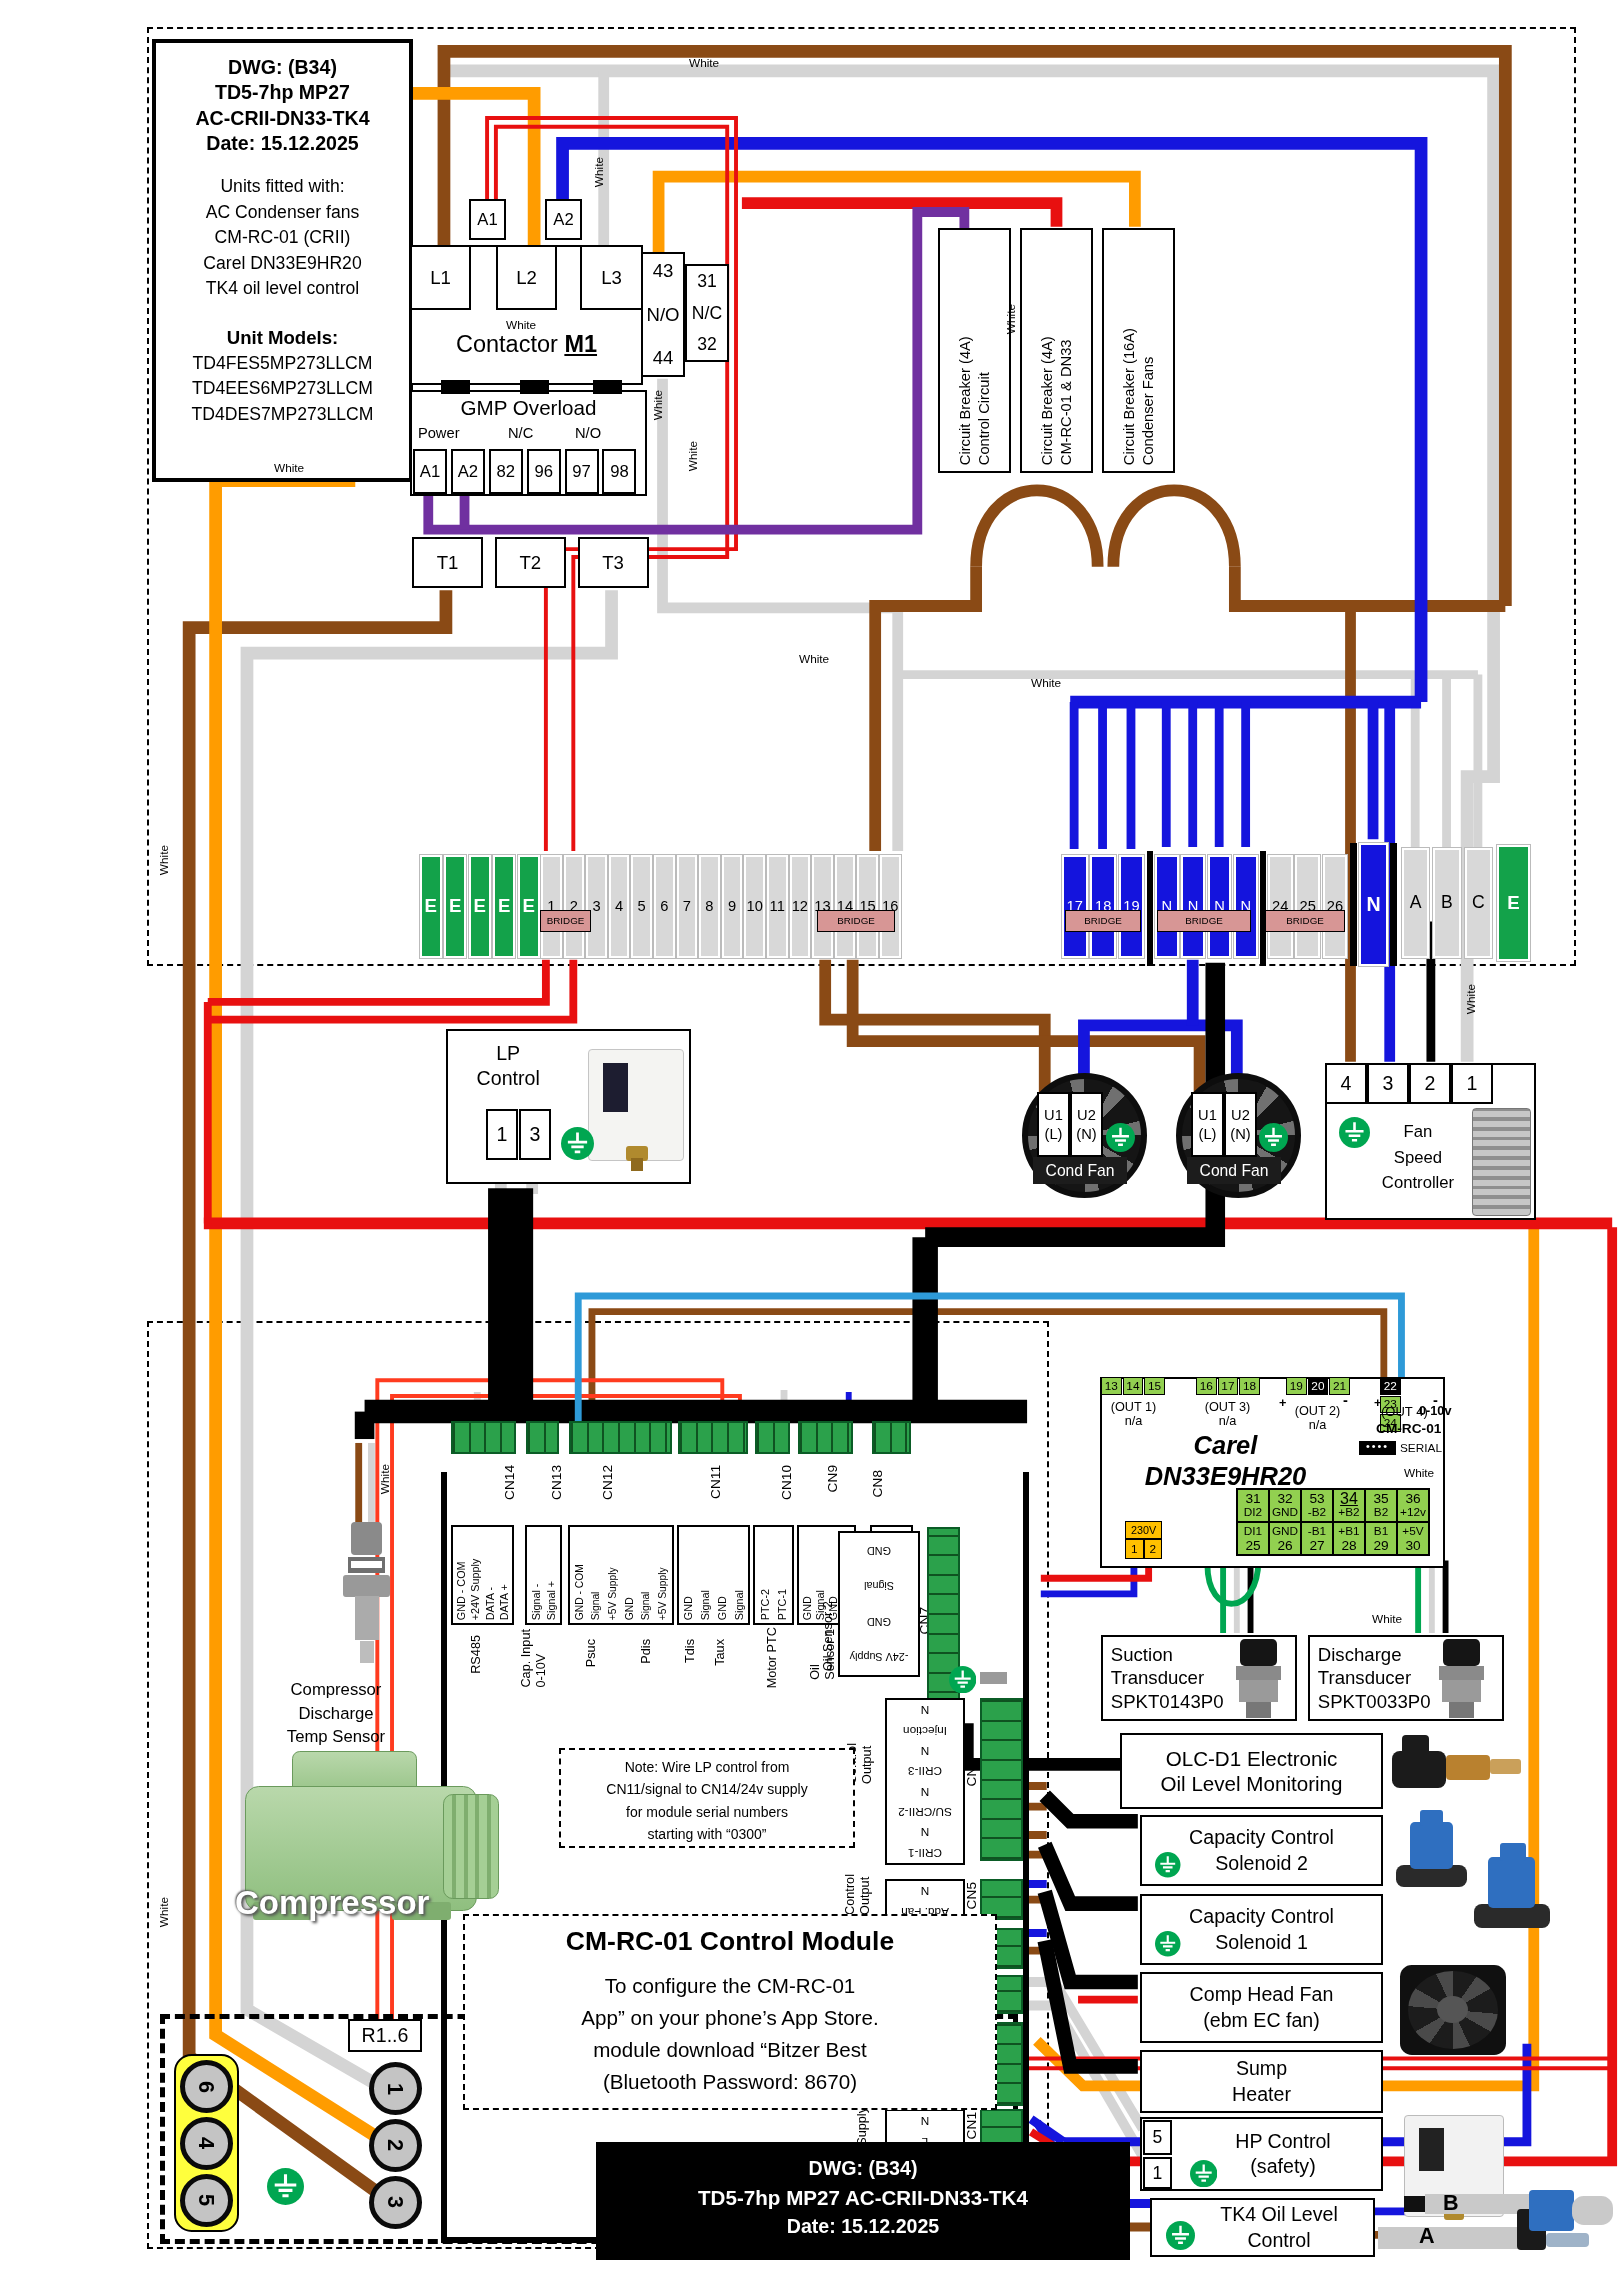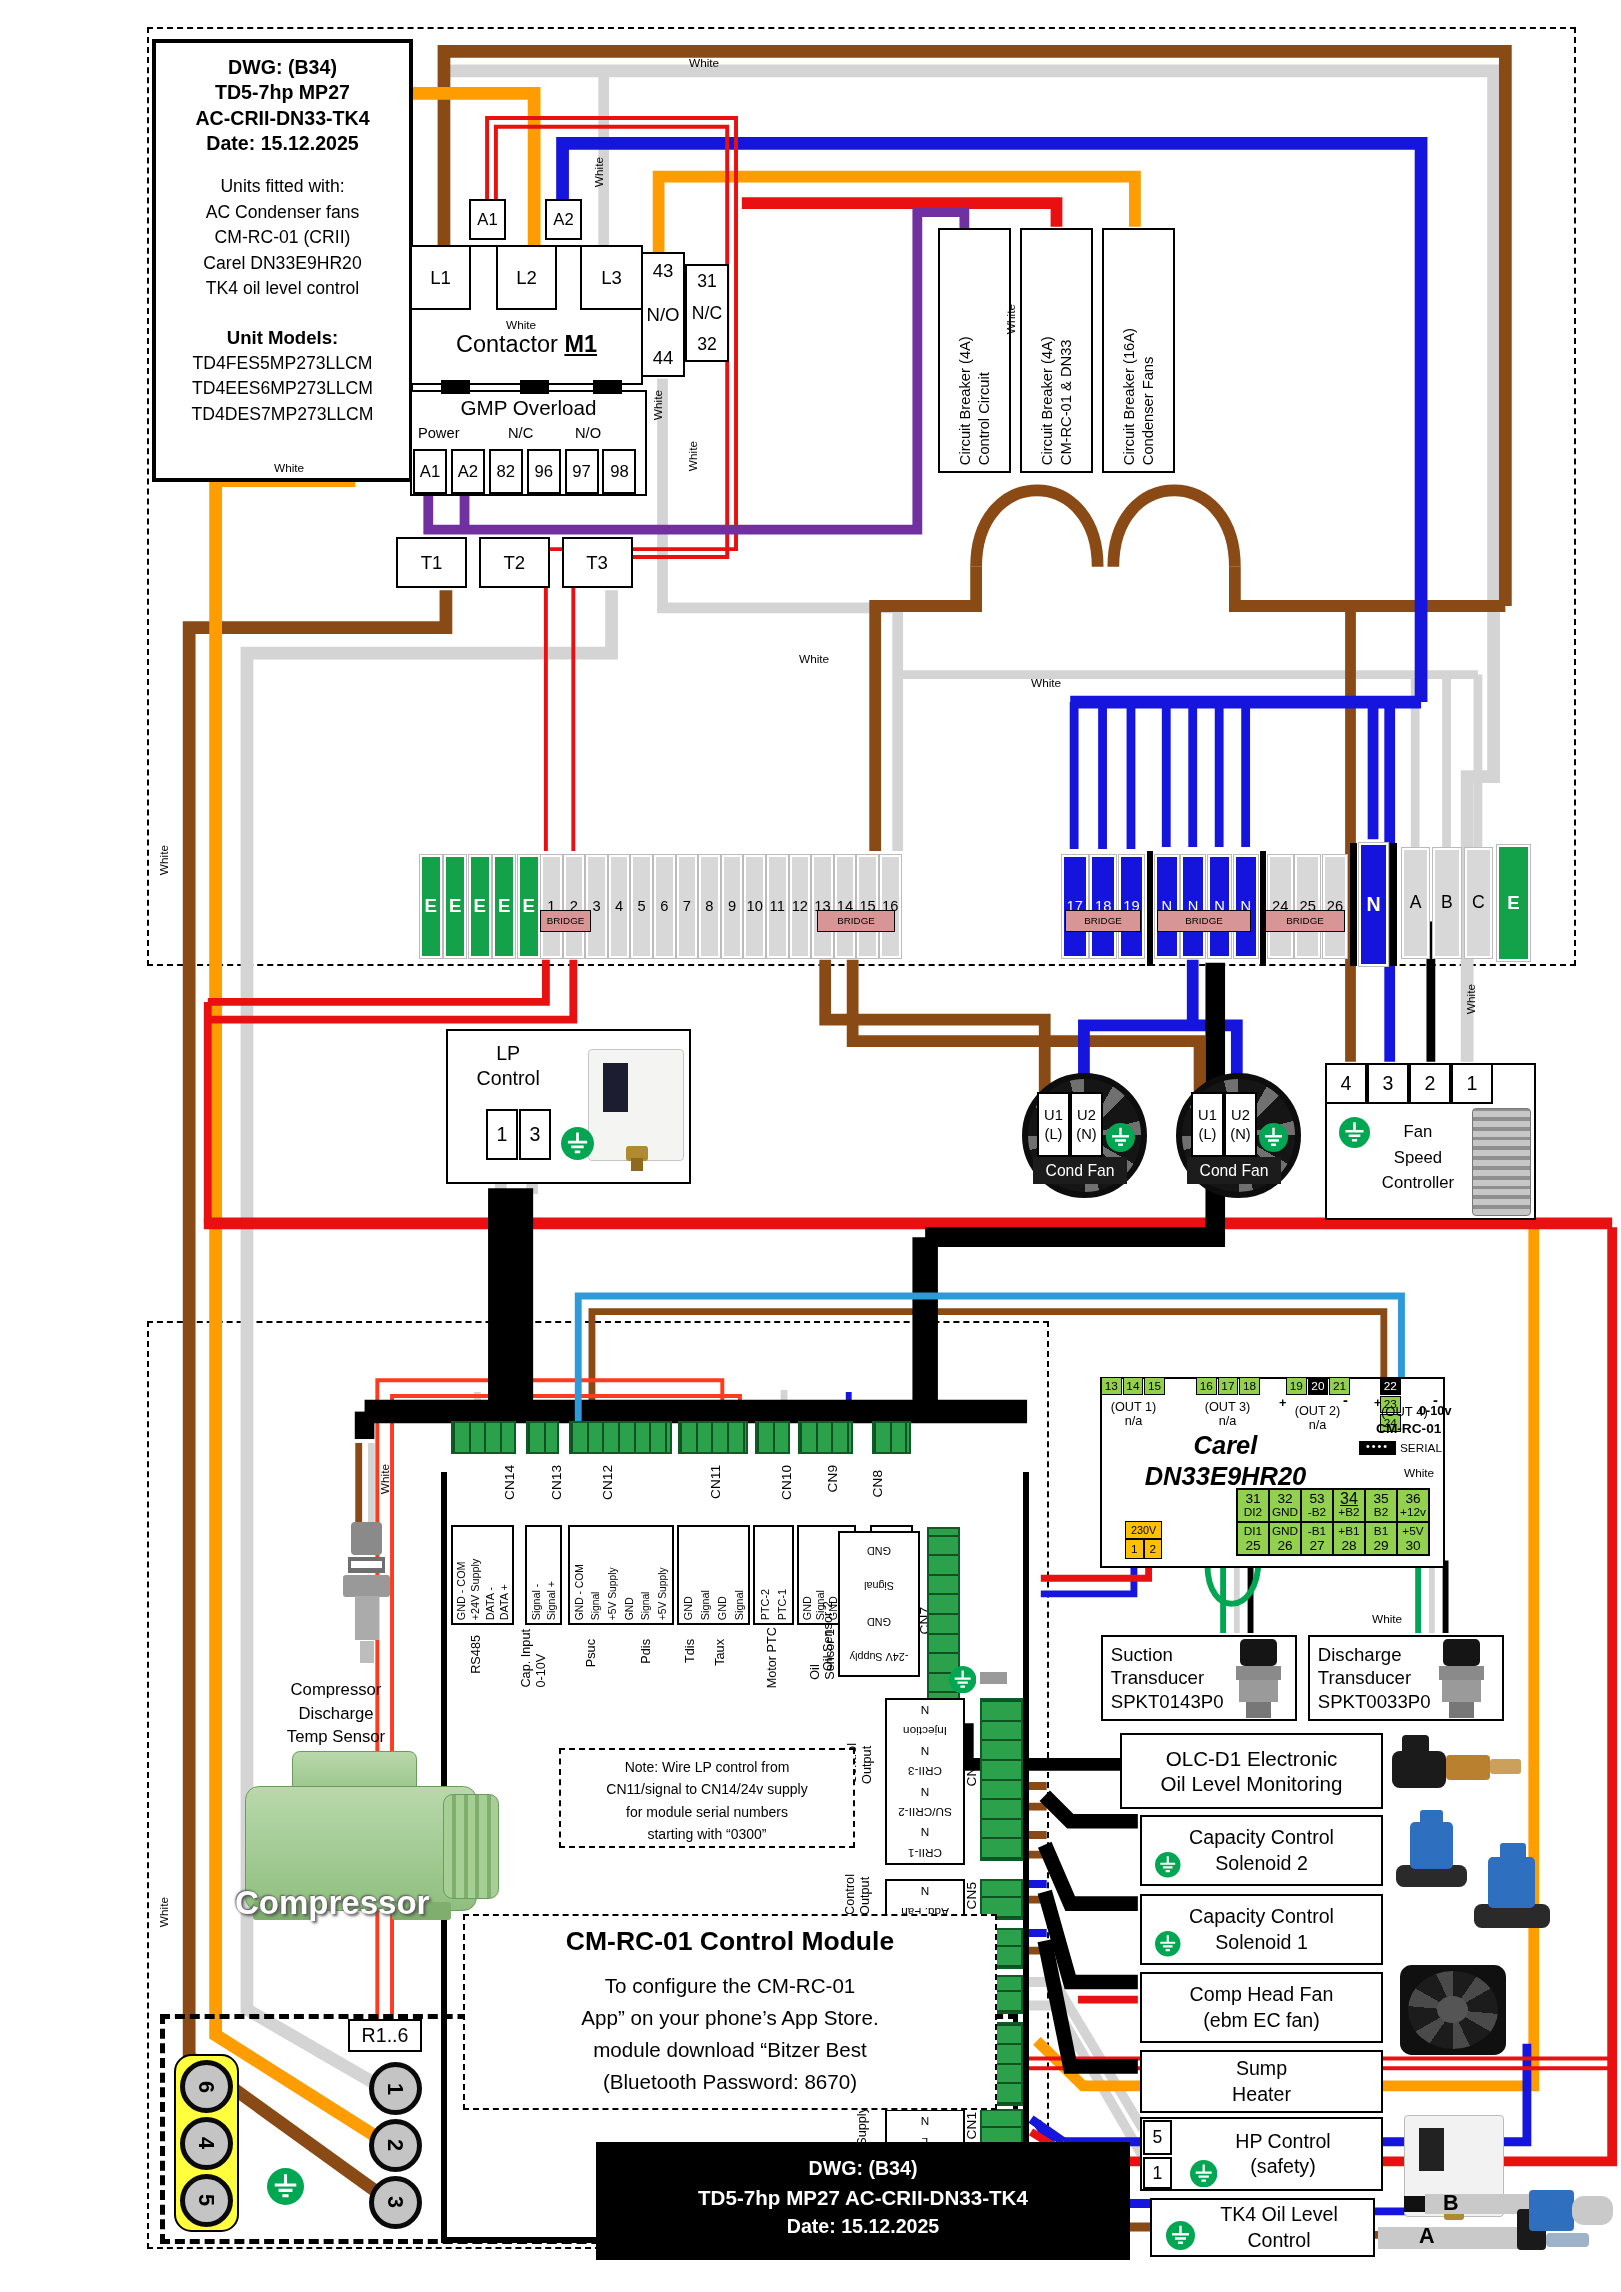--- a/index.html
+++ b/index.html
@@ -243,21 +243,21 @@
 </div>
 <div class="abs lay4" style="left:413px;top:449px;display:flex;gap:3.9px;">
 
 <div class="term" style="position:static;width:34px;height:45px;font-size:16.7px;">A1</div>
       <div class="term" style="position:static;width:34px;height:45px;font-size:16.7px;">A2</div>
       <div class="term" style="position:static;width:34px;height:45px;font-size:16.7px;">82</div>
       <div class="term" style="position:static;width:34px;height:45px;font-size:16.7px;">96</div>
       <div class="term" style="position:static;width:34px;height:45px;font-size:16.7px;">97</div>
       <div class="term" style="position:static;width:34px;height:45px;font-size:16.7px;">98</div>
     </div>
-<div class="abs lay4" style="left:396px;top:537px;display:flex;gap:11.8px;">
+<div class="abs lay4" style="left:412px;top:537px;display:flex;gap:11.8px;">
 
 <div class="term" style="position:static;width:71px;height:51px;font-size:18.6px;">T1</div>
       <div class="term" style="position:static;width:71px;height:51px;font-size:18.6px;">T2</div>
       <div class="term" style="position:static;width:71px;height:51px;font-size:18.6px;">T3</div>
     </div>
 
 <div class="breakers" style="left:938px;top:228px;">
 
     <div class="breaker">
       <span class="vtext">Circuit Breaker (4A)</span>

